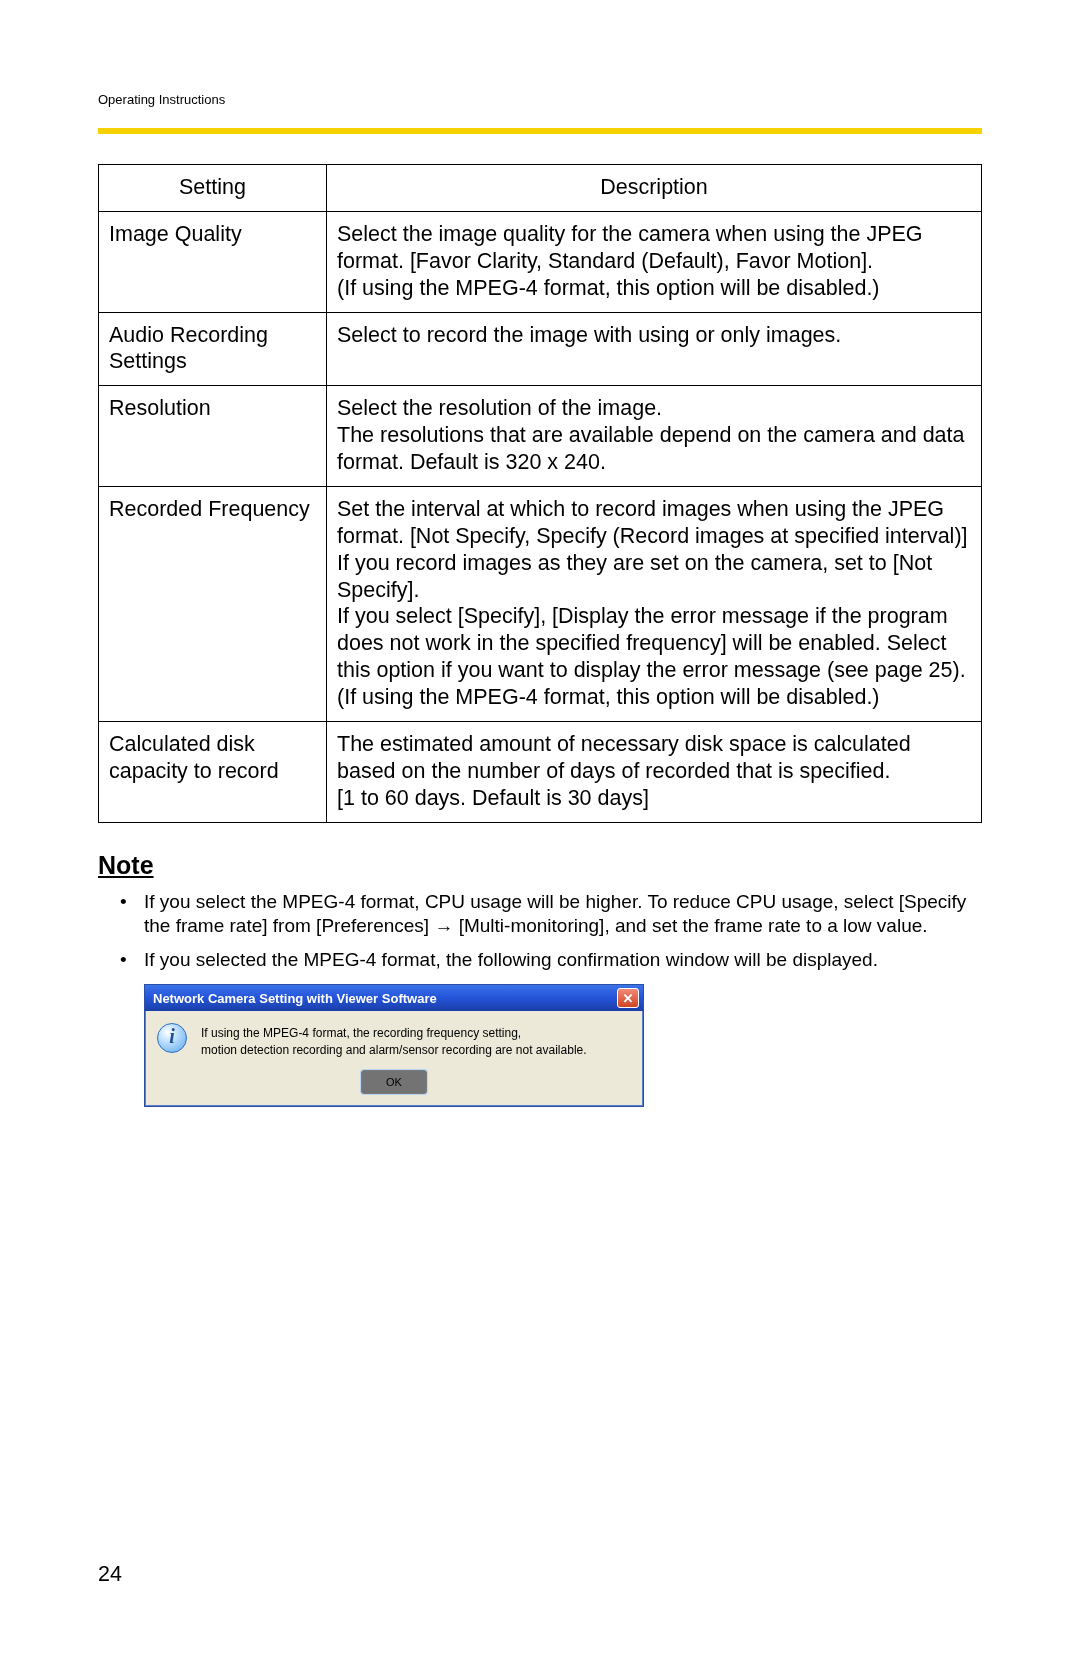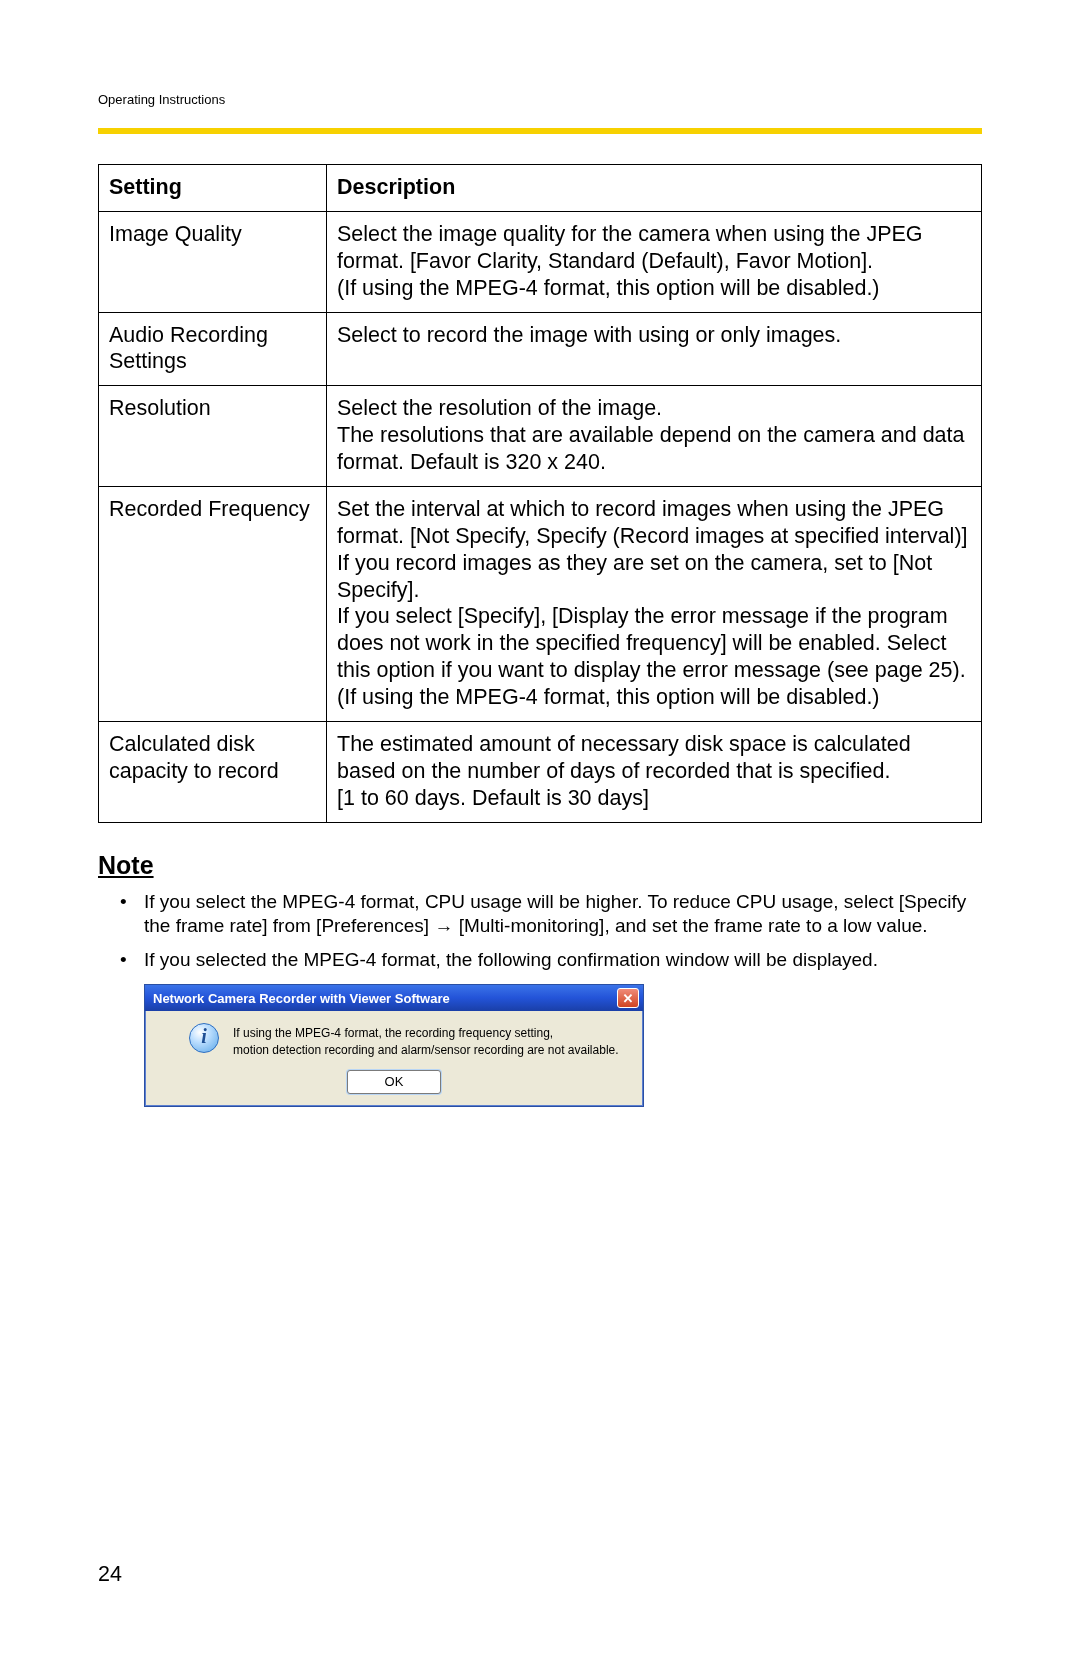--- a/index.html
+++ b/index.html
@@ -26,22 +26,22 @@
     line-height: 1.25;
   }
   table.settings th, table.settings td {
     border: 1.5px solid #000;
     padding: 9px 10px 10px 10px;
     vertical-align: top;
     text-align: left;
     font-weight: normal;
   }
   table.settings th {
-    font-weight: bold;
-    text-align: left;
+    font-weight: normal;
+    text-align: center;
   }
   table.settings th:first-child,
   table.settings td:first-child {
     width: 228px;
   }
   .note-heading {
     font-size: 25px;
     font-weight: bold;
     text-decoration: underline;
     margin-top: 28px;
@@ -103,21 +103,20 @@
     color: #fff;
     font-weight: bold;
     font-size: 13px;
     line-height: 1;
   }
   .dialog-body {
     display: flex;
     padding: 12px 12px 6px 12px;
     gap: 14px;
     align-items: flex-start;
-    margin-left: 32px;
   }
   .info-icon {
     width: 30px;
     height: 30px;
     border-radius: 50%;
     background: radial-gradient(circle at 35% 30%, #fff 0%, #bfe0ff 35%, #5aa6e8 100%);
     border: 1px solid #2e6fc2;
     position: relative;
     flex: 0 0 30px;
   }
@@ -136,24 +135,24 @@
     font-size: 12px;
     line-height: 1.35;
     color: #000;
     padding-top: 2px;
   }
   .dialog-buttons {
     text-align: center;
     padding: 6px 0 12px 0;
   }
   .dialog-ok {
-    width: 94px;
+    width: 66px;
     height: 24px;
-    font-size: 13px;
-    background: #ffffff;
+    font-size: 11px;
+    background: #737373;
     border: 1px solid #7b7b7b;
     border-radius: 3px;
     box-shadow: 0 0 0 1px #b8d5f4;
   }
   .page-number {
     position: absolute;
     left: 98px;
     bottom: 82px;
     font-size: 21.5px;
   }
@@ -204,21 +203,21 @@
 
   <div class="note-heading">Note</div>
   <ul class="note-list">
     <li>If you select the MPEG-4 format, CPU usage will be higher. To reduce CPU usage, select [Specify the frame rate] from [Preferences] → [Multi-monitoring], and set the frame rate to a low value.</li>
     <li>If you selected the MPEG-4 format, the following confirmation window will be displayed.</li>
   </ul>
 
   <div class="dialog-wrap">
     <div class="dialog">
       <div class="dialog-titlebar">
-        <span class="dialog-title">Network Camera Recorder with Viewer Software</span>
+        <span class="dialog-title">Network Camera Setting with Viewer Software</span>
         <span class="dialog-close">
           <span>✕</span>
         </span>
       </div>
       <div class="dialog-body">
         <div class="info-icon"></div>
         <div class="dialog-msg" style="white-space: pre-line;">If using the MPEG-4 format, the recording frequency setting,
 motion detection recording and alarm/sensor recording are not available.</div>
       </div>
       <div class="dialog-buttons">

